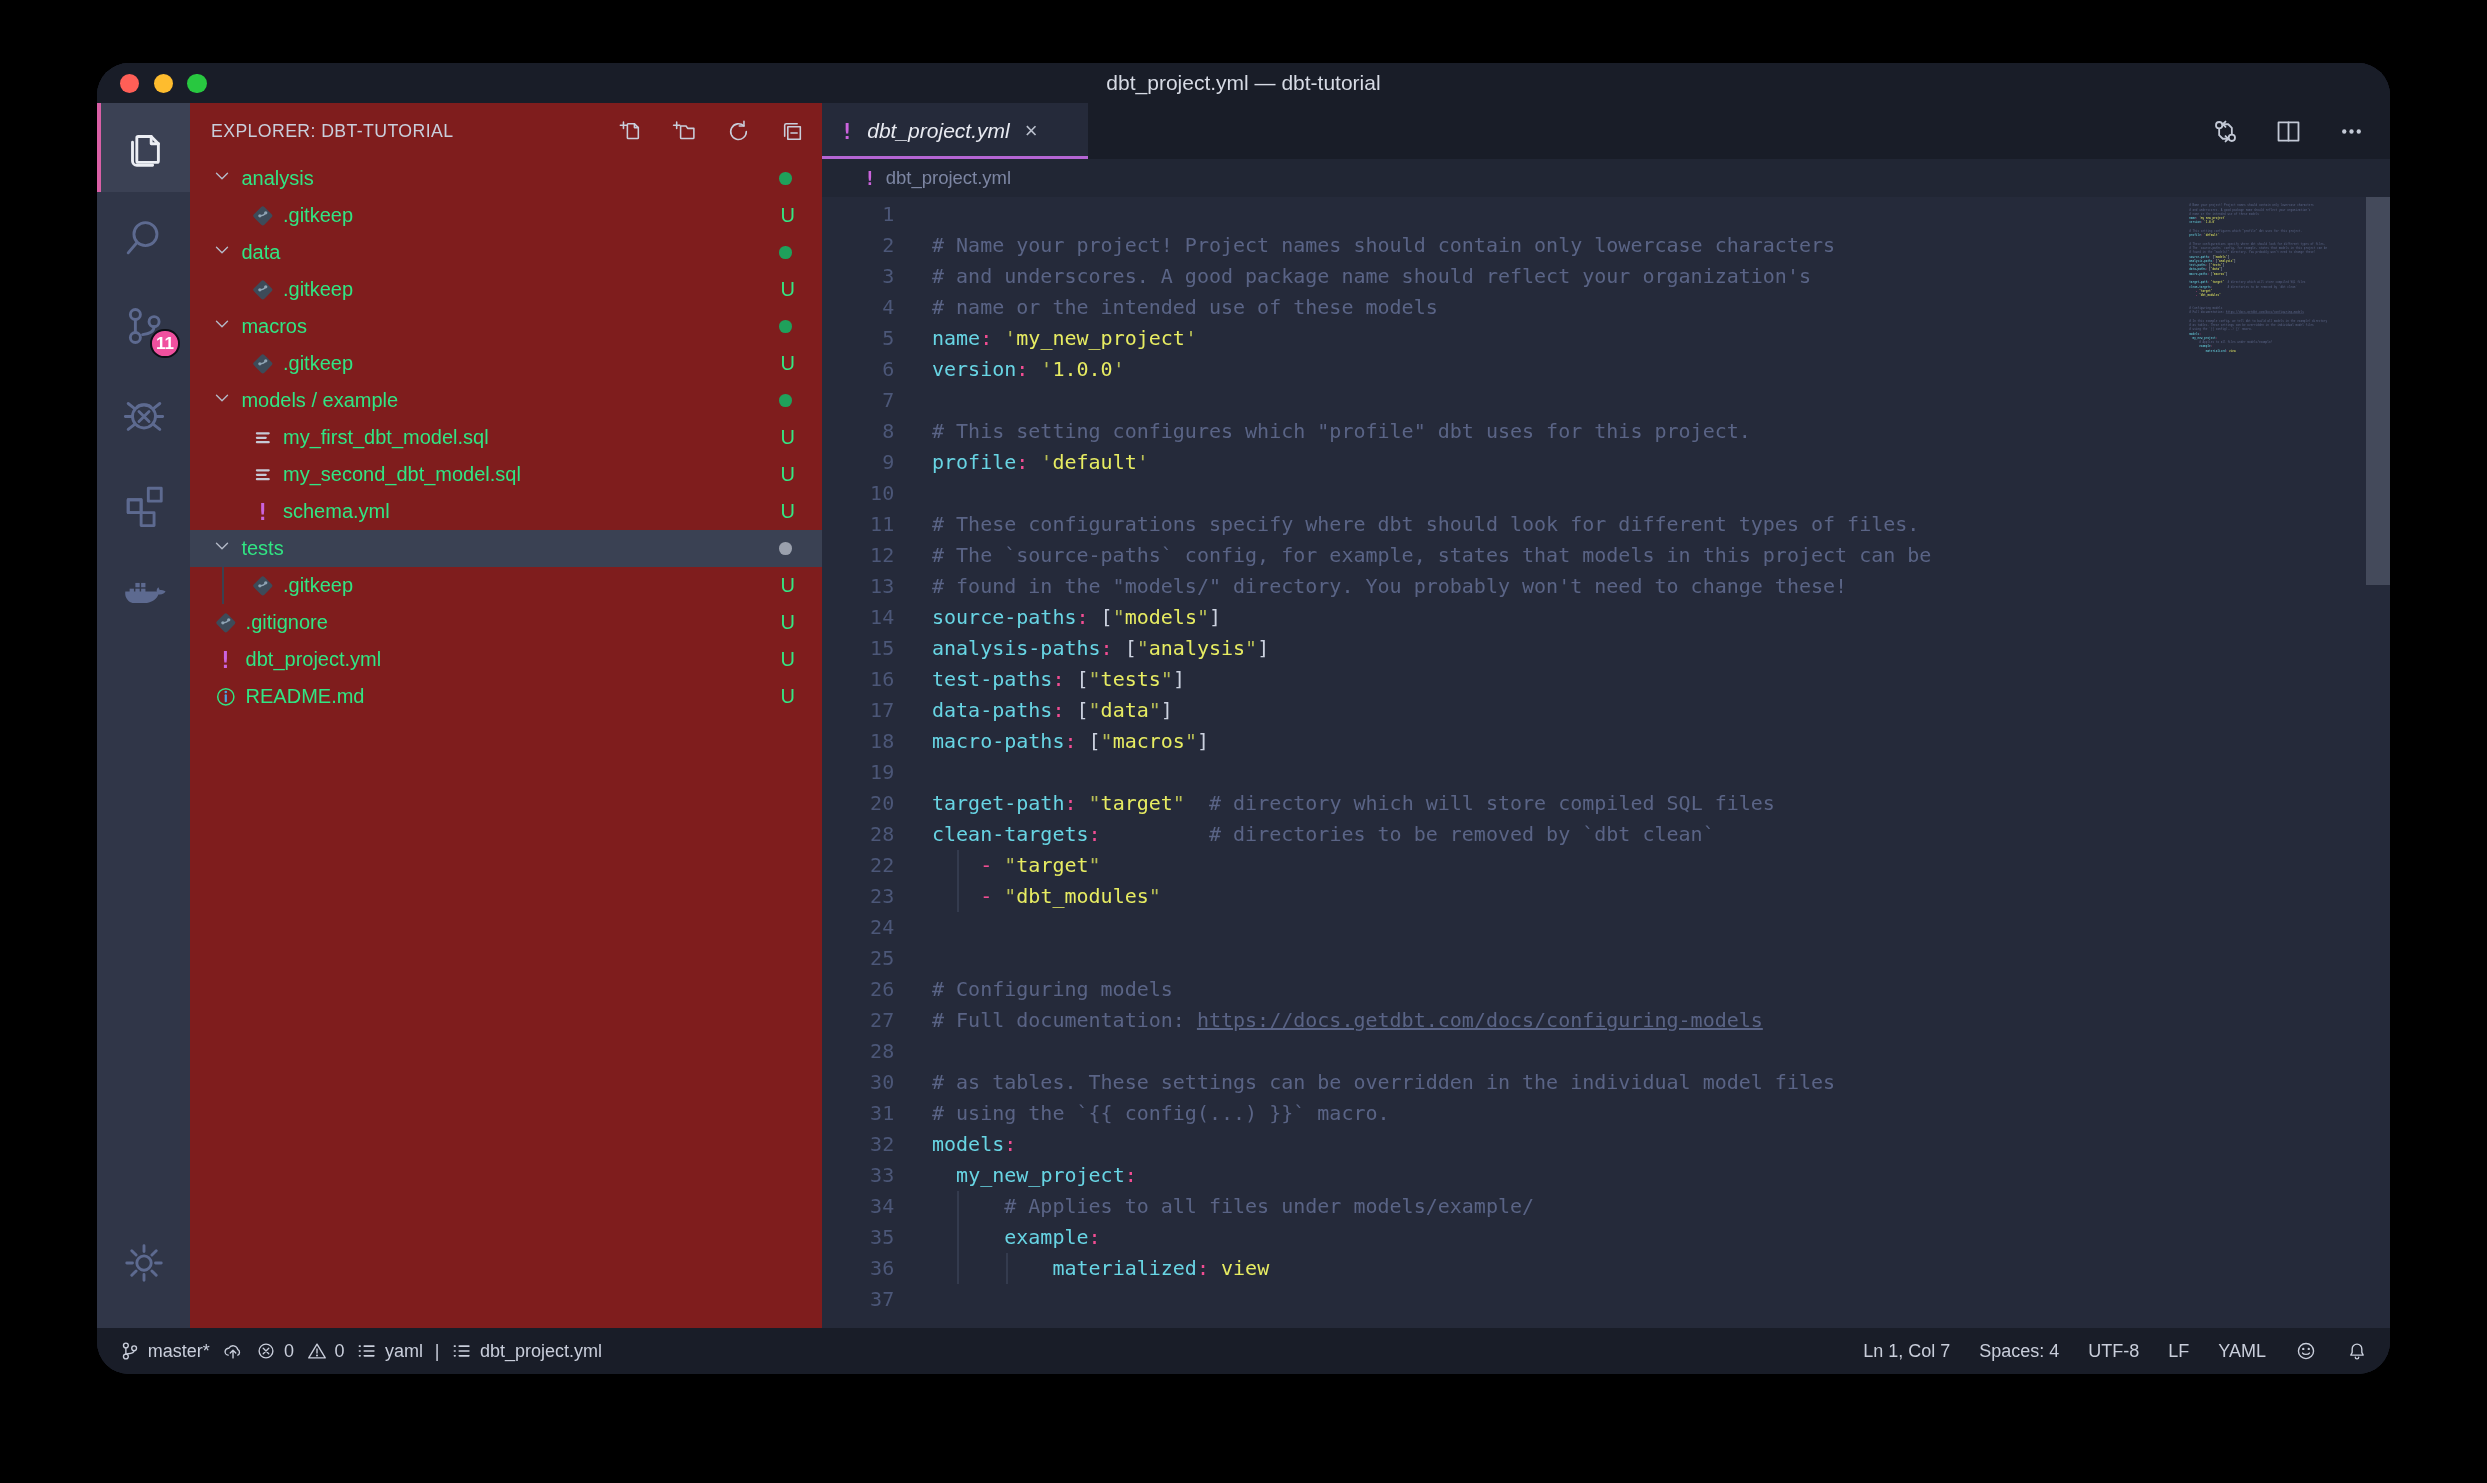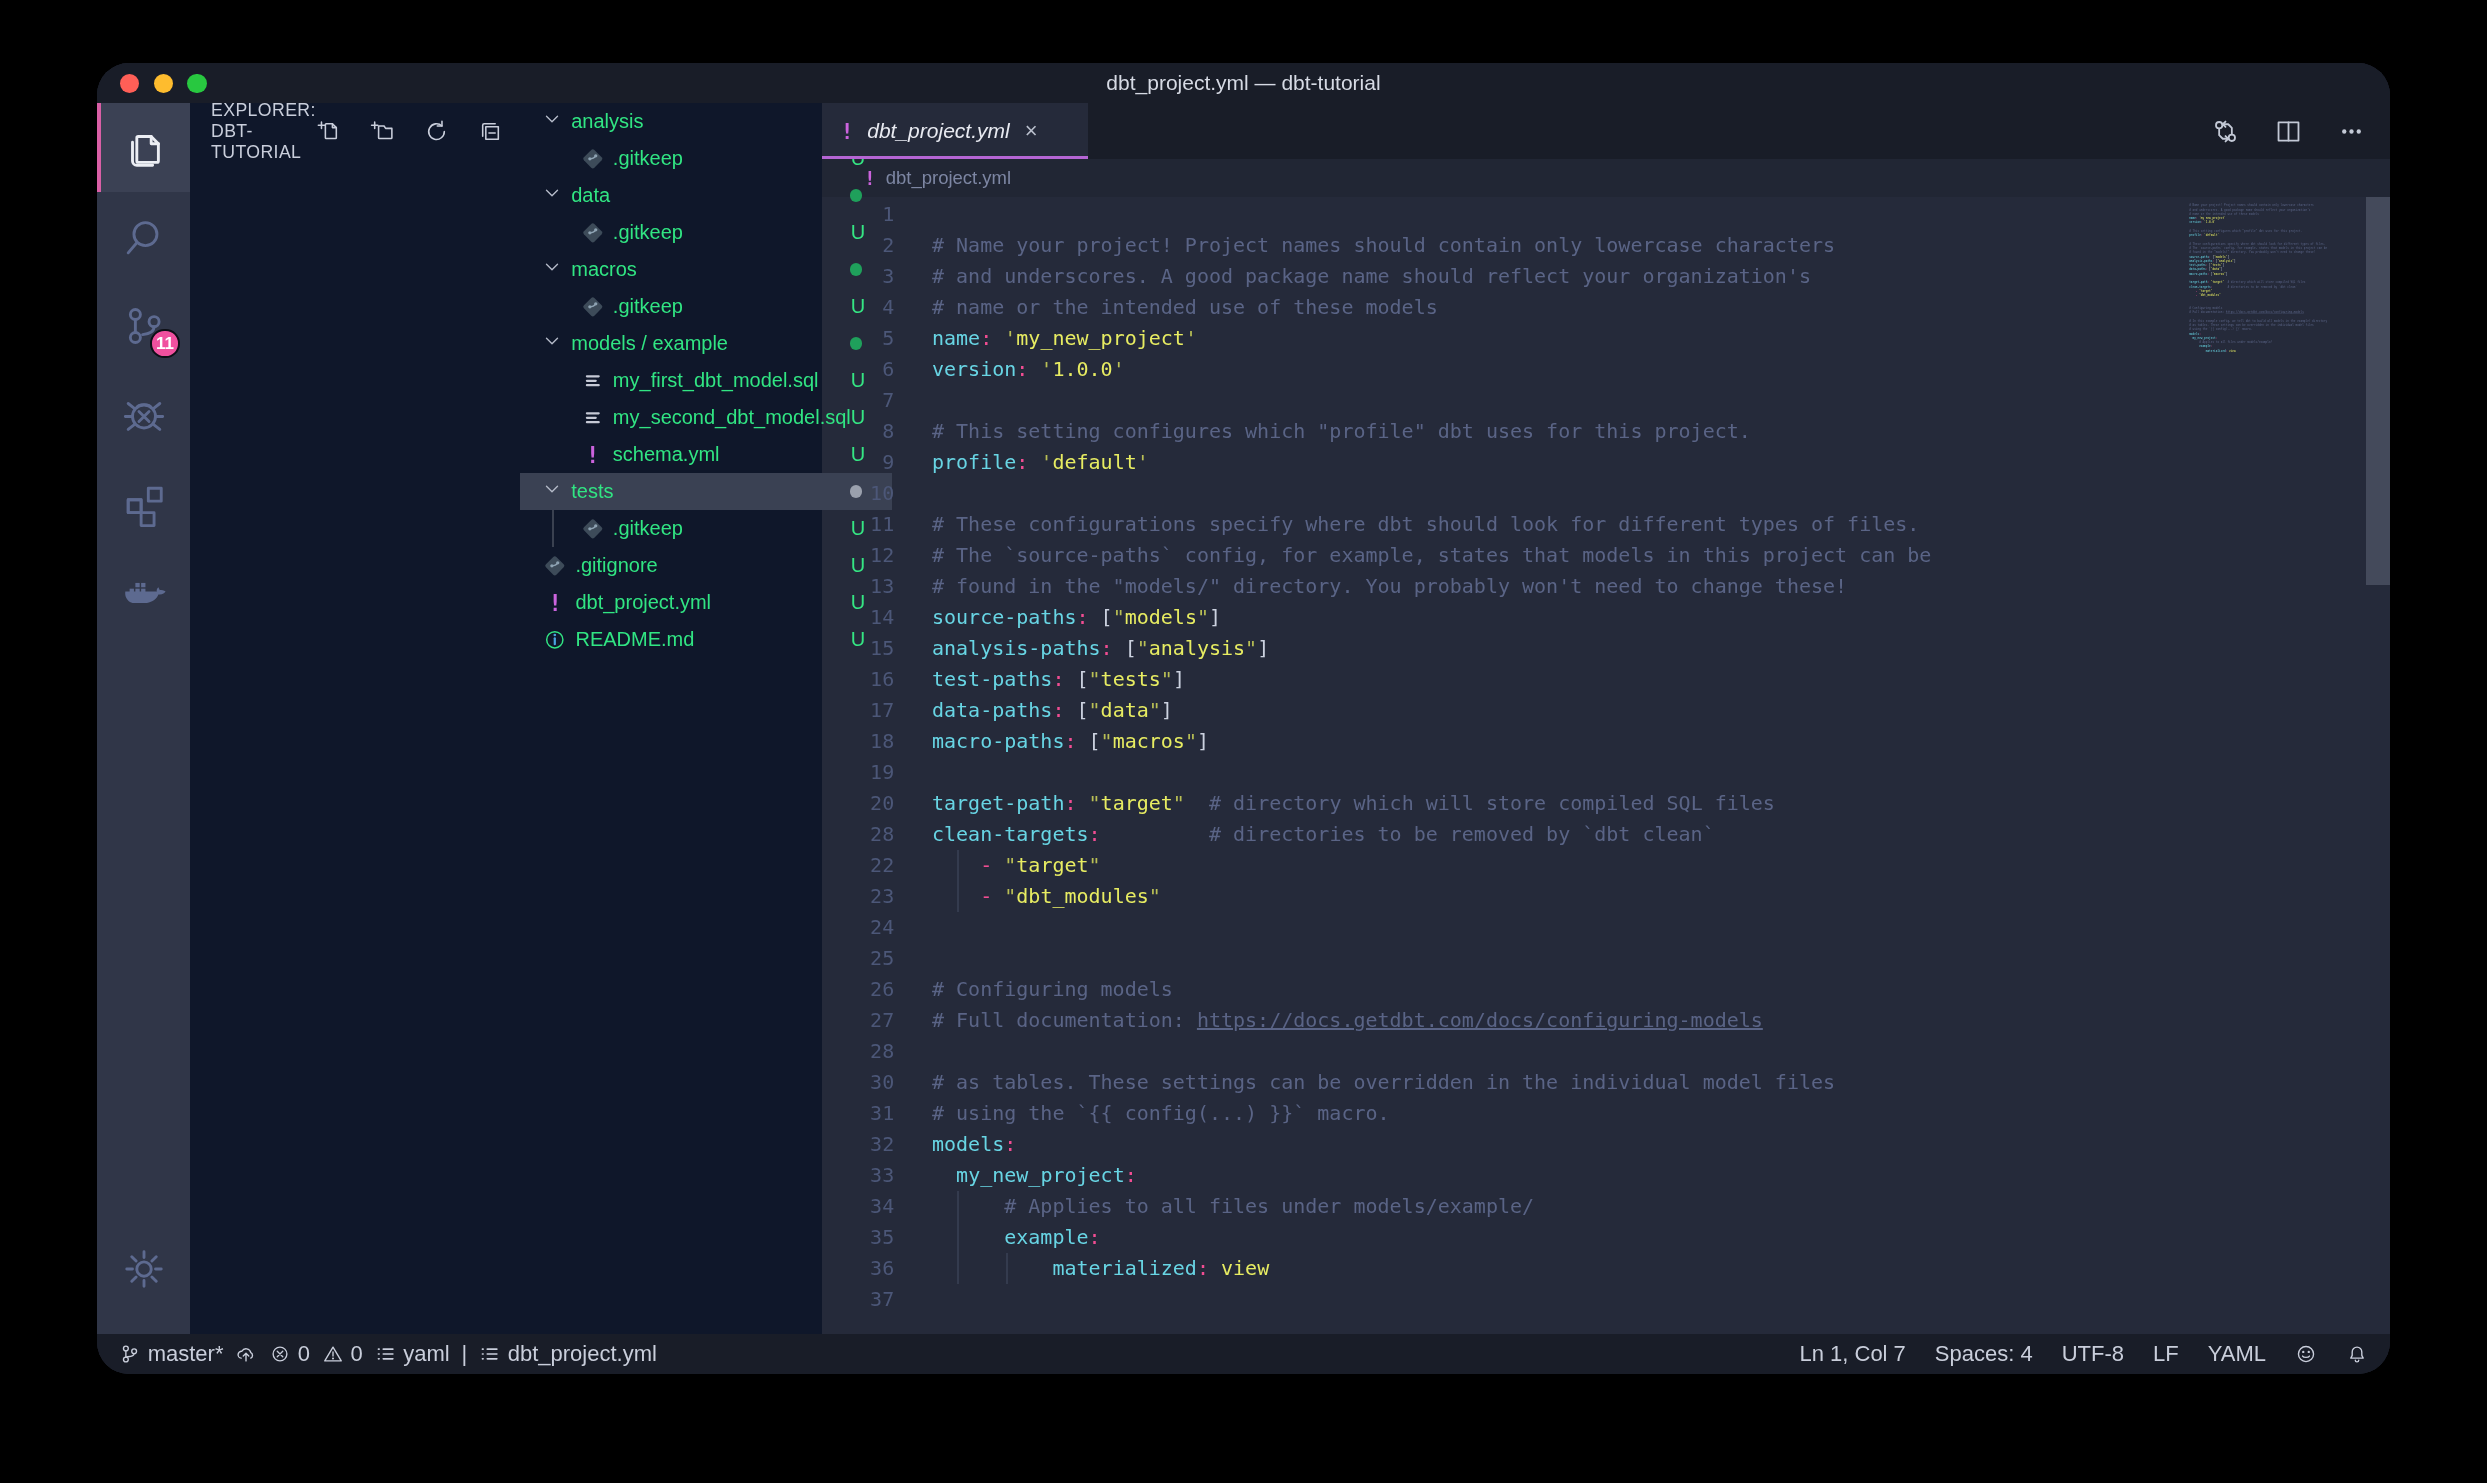--- a/index.html
+++ b/index.html
@@ -24,21 +24,21 @@
     color:#5d6a90; position:relative; cursor:pointer; }
   .act-item.active { background:#3b4154; color:#eceef4; }
   .act-item.active::before { content:""; position:absolute; left:0; top:0; bottom:0; width:4.2px; background:#d95fa6; }
   .act-item svg { width:46px; height:46px; }
   .act-badge { position:absolute; right:10px; bottom:11.8px; background:#f0509f; color:#fff;
     font-size:17px; font-weight:bold; min-width:30px; height:29px; border-radius:14.3px;
     display:flex; align-items:center; justify-content:center; border:2.5px solid #0d0f16; }
   .act-bottom { position:absolute; bottom:21px; width:93px; }
 
   
-  .sidebar { width:632px; background:#0f172a; flex:0 0 auto; display:flex; }
+  .sidebar { width:632px; background:#7f1d1d; flex:0 0 auto; display:flex; flex-direction:column; }
   .sb-header { height:57px; display:flex; align-items:center; padding:0 17px 0 21px; }
   .sb-title { color:#c9cedb; font-size:17.7px; letter-spacing:0.4px; flex:1; }
   .sb-actions { display:flex; gap:29px; color:#c9cedb; }
   .sb-actions svg { width:25px; height:25px; }
   .tree { position:relative; }
   .row { height:37px; display:flex; align-items:center; position:relative; font-size:20px; color:#31e583; cursor:pointer; }
   .row.selected { background:#3a4153; }
   .row .chev { margin-left:21px; width:22px; color:#b4bac8; flex:0 0 auto; }
   .row .chev svg{ width:22px; height:22px; }
   .row .ficon { width:23.6px; height:23.6px; flex:0 0 auto; display:flex; align-items:center; justify-content:center; }
@@ -79,22 +79,22 @@
   .tok-str{color:#e7ec62;} .tok-strq{color:#b9bf55;} .tok-bracket{color:#ccd2e0;}
   .tok-plain{color:#c7cede;}
   .tok-link{color:#5a6486; text-decoration:underline;}
 
   .minimap { position:absolute; top:1.7px; left:1366px; width:179px; height:100%; overflow:hidden; }
   .minimap-inner { transform:scale(0.138); transform-origin:0 0; width:1433px; }
   .minimap-inner .ctext{ left:8.4px; }
   .vscrollbar { position:absolute; right:0; top:0; width:23.6px; height:388px; background:#4a5061; opacity:.85; }
 
   
-  .statusbar { height:40px; background:#191d28; display:flex; align-items:center;
-    padding:4px 22px; color:#c9cedb; font-size:22px; flex:0 0 auto; }
+  .statusbar { height:46px; background:#191d28; display:flex; align-items:center;
+    padding:4px 22px; color:#c9cedb; font-size:18px; flex:0 0 auto; }
   .st-left { display:flex; align-items:center; gap:11.8px; flex:1; }
   .st-right { display:flex; align-items:center; gap:29px; }
   .st-item { display:flex; align-items:center; gap:6.7px; cursor:pointer; }
   .st-item svg { width:22px; height:22px; }
 </style>
 </head>
 <body>
 
 <div class="window">
 

